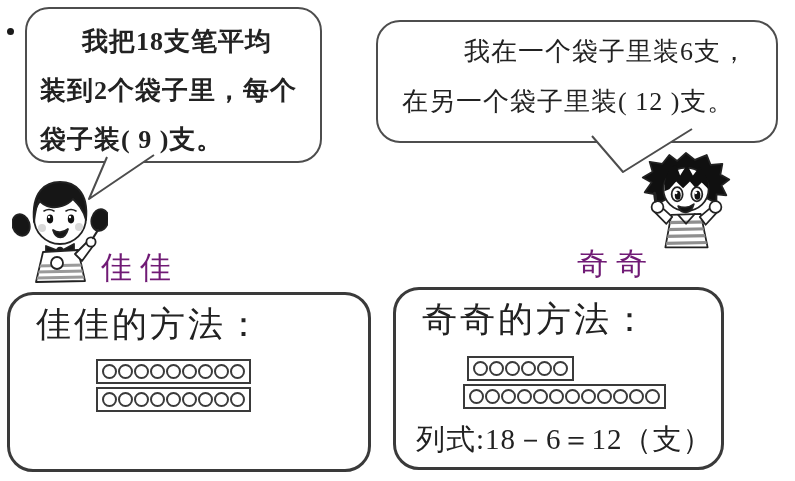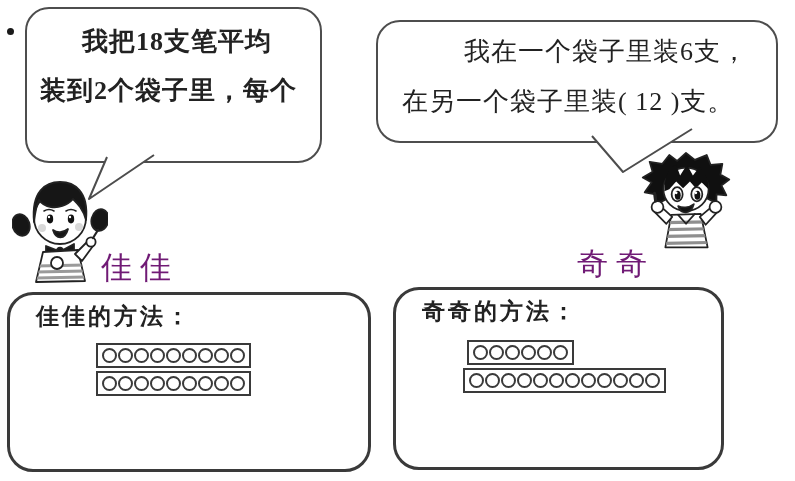--- a/index.html
+++ b/index.html
@@ -24,21 +24,21 @@
   .boy{position:absolute;left:640px;top:152px;width:92px;height:115px;}
   .name{position:absolute;font-size:31px;letter-spacing:8px;color:#701a75;white-space:nowrap;}
   .name-jiajia{left:101px;top:247px;}
   .name-qiqi{left:577px;top:243px;}
   
   .method-box{
     position:absolute;background:#fff;border:3px solid #3a3a3a;border-radius:26px;box-sizing:border-box;
   }
   .box-left{left:7px;top:292px;width:364px;height:180px;}
   .box-right{left:393px;top:287px;width:331px;height:183px;}
-  .box-title{font-size:23px;letter-spacing:3px;margin:6px 0 0 26px;white-space:nowrap;font-weight:bold;}
+  .box-title{font-size:35px;letter-spacing:3px;margin:6px 0 0 26px;white-space:nowrap;}
   .rows{display:flex;flex-direction:column;gap:3px;align-items:flex-start;}
   .rows-left{margin:11px 0 0 86px;}
   .rows-right{margin:13px 0 0 67px;}
   .crect{
     display:inline-flex;gap:1px;padding:3px 4px;border:2px solid #3a3a3a;background:#fff;
   }
   .crect.shift{margin-left:4px;}
   .circle{width:15px;height:15px;border:2px solid #3a3a3a;border-radius:50%;box-sizing:border-box;flex:none;background:#fff;}
   .equation{font-size:29px;letter-spacing:1px;margin:11px 0 0 26px;white-space:nowrap;}
   .box-right .equation{margin-left:20px;}
@@ -46,20 +46,21 @@
 </head>
 <body>
 
 <div class="page">
 
   <span class="dot"></span>
 
   <div class="bubble bubble-left">
     <div class="ln">我把18支笔平均</div>
     <div class="ln">装到2个袋子里，每个</div>
+    <div class="ln">袋子装( 9 )支。</div>
   </div>
 
   <div class="bubble bubble-right">
     <div class="ln">我在一个袋子里装6支，</div>
     <div class="ln">在另一个袋子里装( 12 )支。</div>
   </div>
 
   <svg class="tails" viewBox="0 0 795 481">
     <path d="M107,157 L89,199 L154,155" fill="#ffffff" stroke="#4d4d4d" stroke-width="2" stroke-linejoin="round"></path>
     <path d="M592,136 L623,172 L692,129" fill="#ffffff" stroke="#4d4d4d" stroke-width="2" stroke-linejoin="round"></path>
@@ -181,15 +182,16 @@
           <span class="circle"></span>
           <span class="circle"></span>
           <span class="circle"></span>
           <span class="circle"></span>
           <span class="circle"></span>
           <span class="circle"></span>
           <span class="circle"></span>
           <span class="circle"></span>
         </div>
     </div>
+    <div class="equation">列式:18－6＝12（支）</div>
   </div>
 
 </div>
 
 </body></html>

